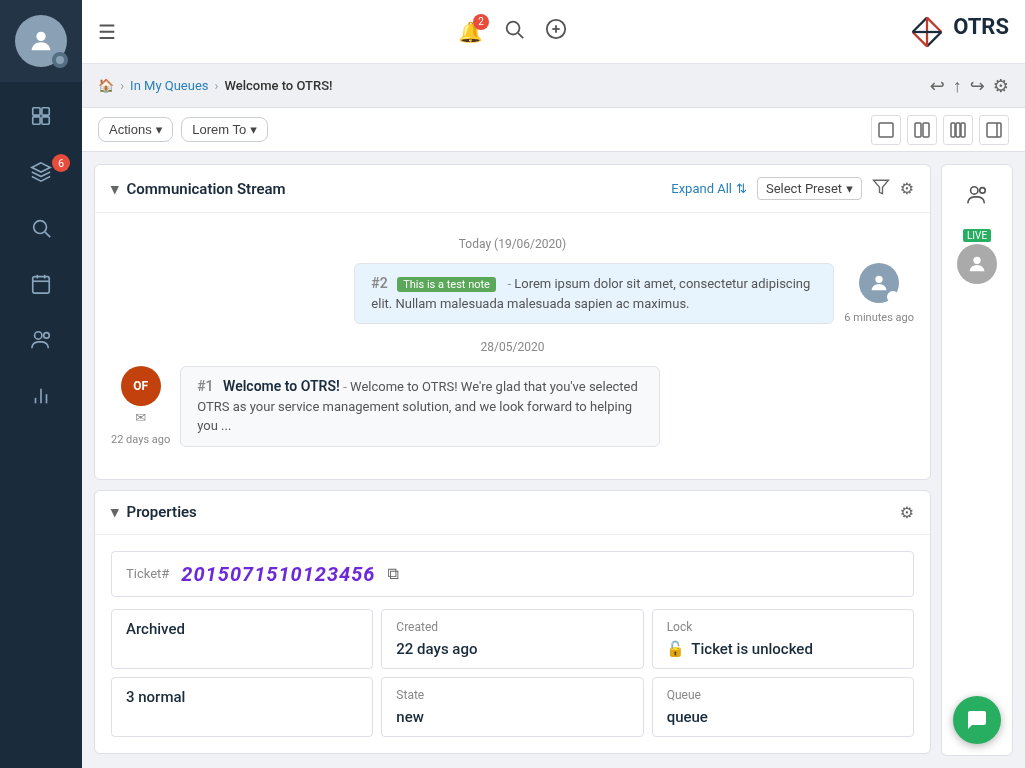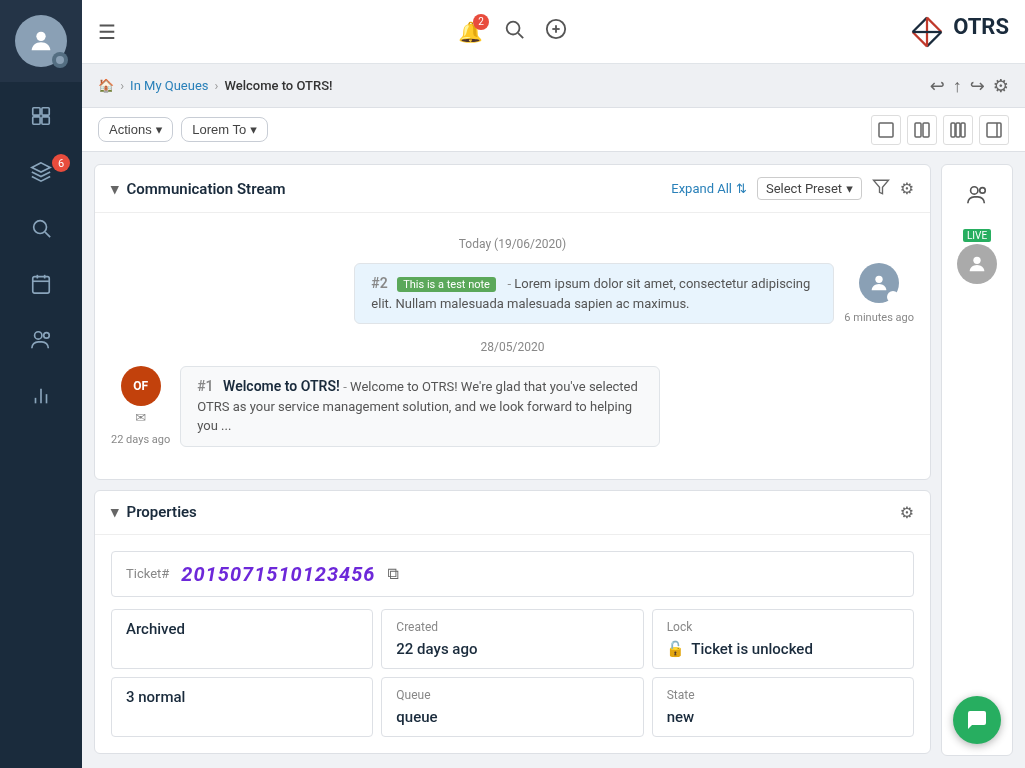--- a/index.html
+++ b/index.html
@@ -361,27 +361,27 @@
                   <span>🔓</span>
                   <span>Ticket is unlocked</span>
                 </div>
               </div>
 
               <div class="prop-cell">
                 <div class="prop-value">3 normal</div>
               </div>
 
               <div class="prop-cell">
+                <div class="prop-label">State</div>
+                <div class="prop-value">new</div>
+              </div>
+
+              <div class="prop-cell">
                 <div class="prop-label">Queue</div>
                 <div class="prop-value">queue</div>
-              </div>
-
-              <div class="prop-cell">
-                <div class="prop-label">State</div>
-                <div class="prop-value">new</div>
               </div>
             </div>
           </div>
         </div>
 
       </div>
 
       <div class="side-panel">
         <div class="side-panel-item">
           <svg width="22" height="22" viewBox="0 0 24 24" fill="none" stroke="#555" stroke-width="1.8">

